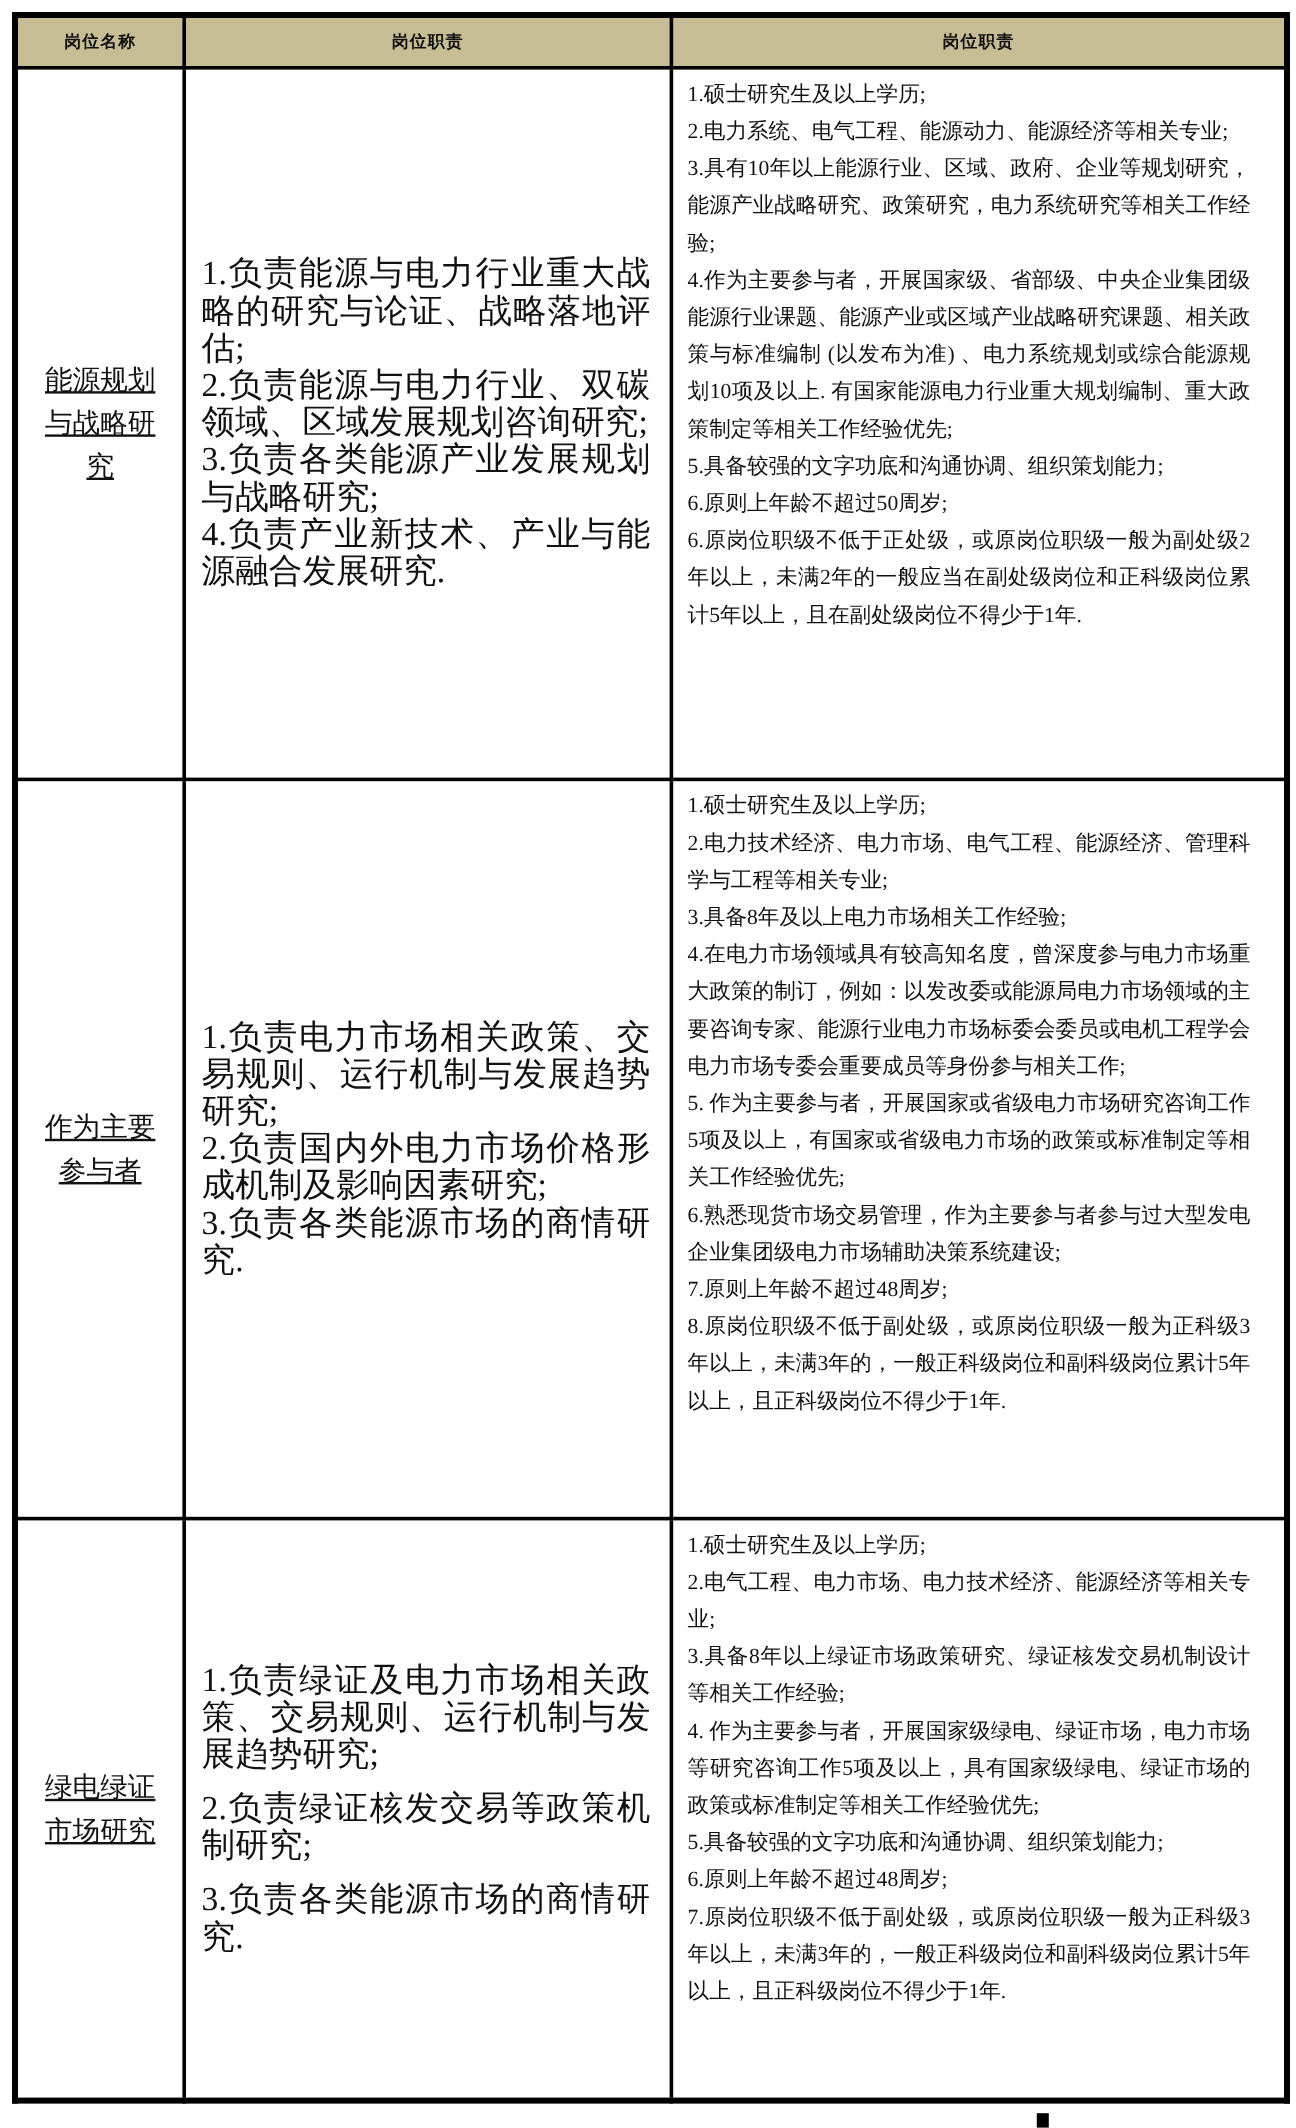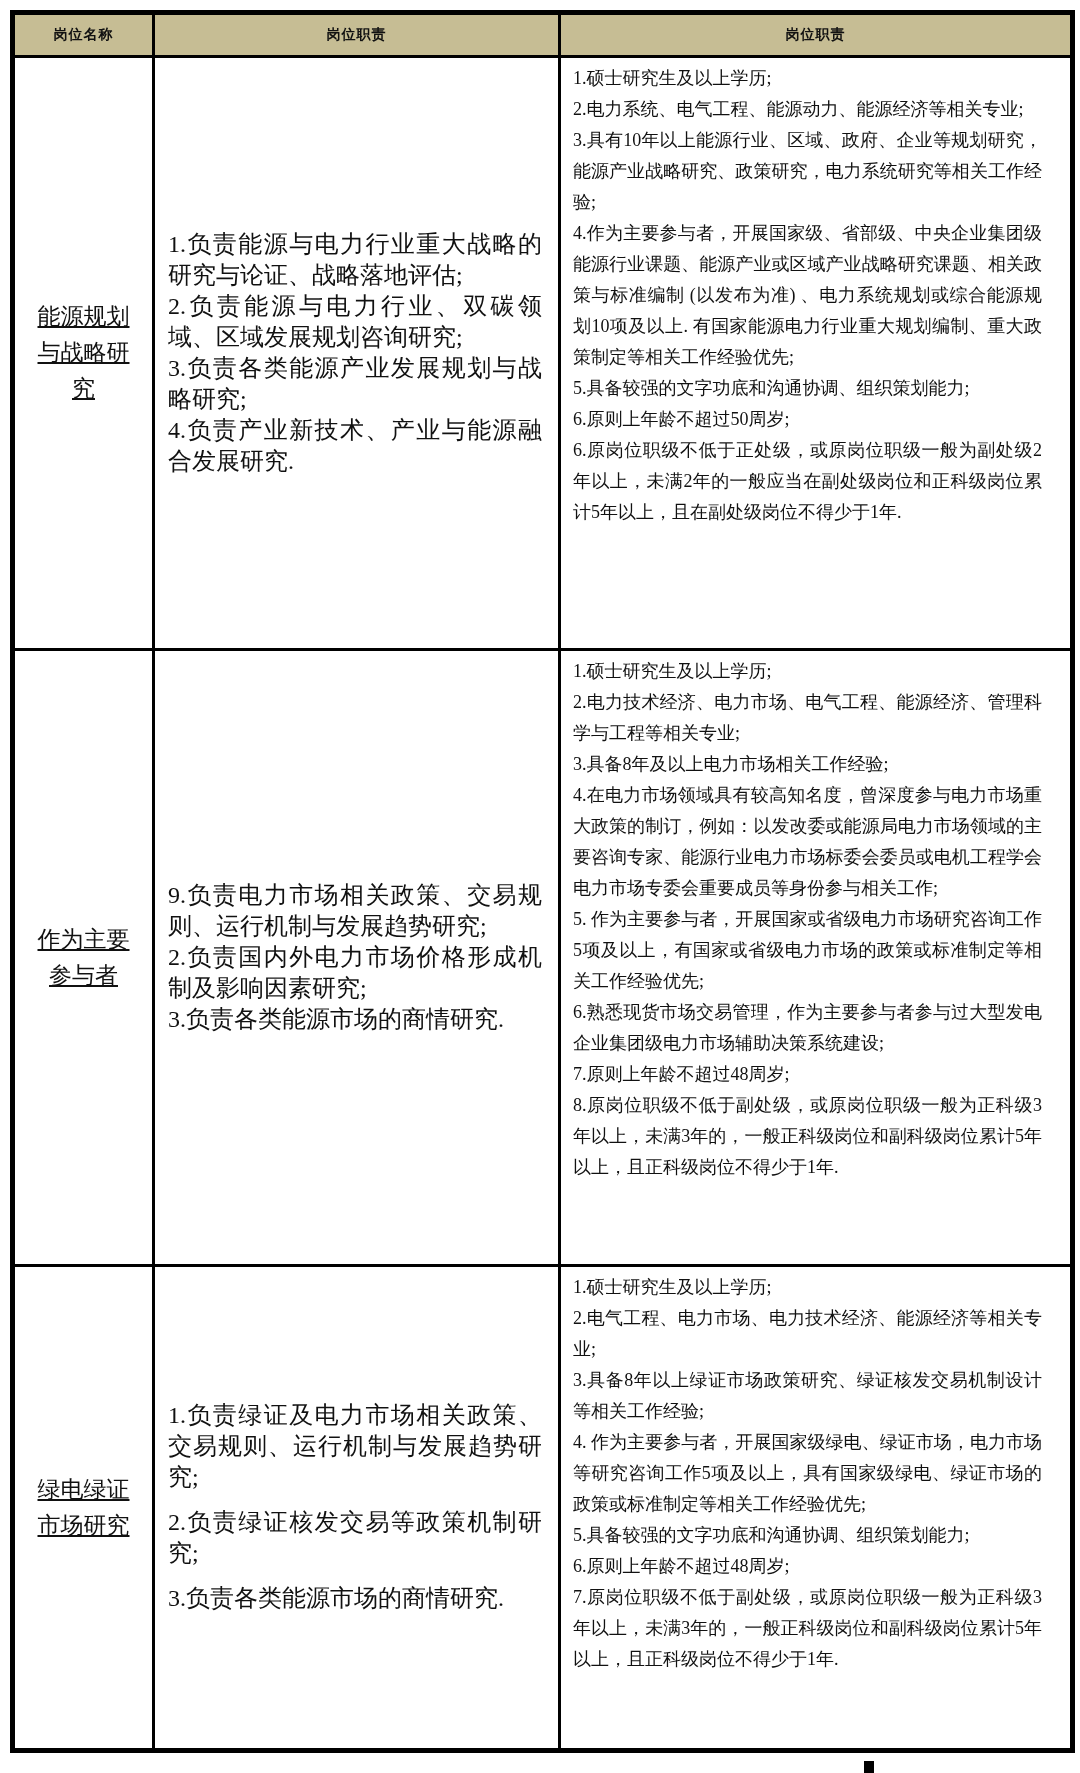--- a/index.html
+++ b/index.html
@@ -17,21 +17,21 @@
   thead th{
     background:#c6bd94;height:44px;font-size:14px;font-weight:bold;
     text-align:center;vertical-align:middle;letter-spacing:1px;
   }
   td.pos{
     text-align:center;vertical-align:middle;
     font-size:23px;line-height:36px;padding:0 19px;text-decoration:underline;
   }
   td.duties{
     vertical-align:middle;text-align:justify;
-    font-size:24px;line-height:31px;padding:0 16px 1px 13px;
+    font-size:28px;line-height:31px;padding:0 16px 1px 13px;
   }
   td.quals{
     vertical-align:top;text-align:justify;
     font-size:18px;line-height:31px;padding:5px 28px 4px 12px;
   }
   td p{margin:0;}
   tr.row-green td.duties p + p{margin-top:14px;}
   .page-mark{
     position:absolute;left:864px;top:1761px;width:10px;height:12px;background:#000000;
   }
@@ -67,21 +67,21 @@
         <p>3.具有10年以上能源行业、区域、政府、企业等规划研究，能源产业战略研究、政策研究，电力系统研究等相关工作经验;</p>
         <p>4.作为主要参与者，开展国家级、省部级、中央企业集团级能源行业课题、能源产业或区域产业战略研究课题、相关政策与标准编制 (以发布为准) 、电力系统规划或综合能源规划10项及以上. 有国家能源电力行业重大规划编制、重大政策制定等相关工作经验优先;</p>
         <p>5.具备较强的文字功底和沟通协调、组织策划能力;</p>
         <p>6.原则上年龄不超过50周岁;</p>
         <p>6.原岗位职级不低于正处级，或原岗位职级一般为副处级2年以上，未满2年的一般应当在副处级岗位和正科级岗位累计5年以上，且在副处级岗位不得少于1年.</p>
       </td>
     </tr>
     <tr style="height:616px">
       <td class="pos">作为主要参与者</td>
       <td class="duties">
-        <p>9.负责电力市场相关政策、交易规则、运行机制与发展趋势研究;</p>
+        <p>1.负责电力市场相关政策、交易规则、运行机制与发展趋势研究;</p>
         <p>2.负责国内外电力市场价格形成机制及影响因素研究;</p>
         <p>3.负责各类能源市场的商情研究.</p>
       </td>
       <td class="quals">
         <p>1.硕士研究生及以上学历;</p>
         <p>2.电力技术经济、电力市场、电气工程、能源经济、管理科学与工程等相关专业;</p>
         <p>3.具备8年及以上电力市场相关工作经验;</p>
         <p>4.在电力市场领域具有较高知名度，曾深度参与电力市场重大政策的制订，例如：以发改委或能源局电力市场领域的主要咨询专家、能源行业电力市场标委会委员或电机工程学会电力市场专委会重要成员等身份参与相关工作;</p>
         <p>5. 作为主要参与者，开展国家或省级电力市场研究咨询工作5项及以上，有国家或省级电力市场的政策或标准制定等相关工作经验优先;</p>
         <p>6.熟悉现货市场交易管理，作为主要参与者参与过大型发电企业集团级电力市场辅助决策系统建设;</p>

